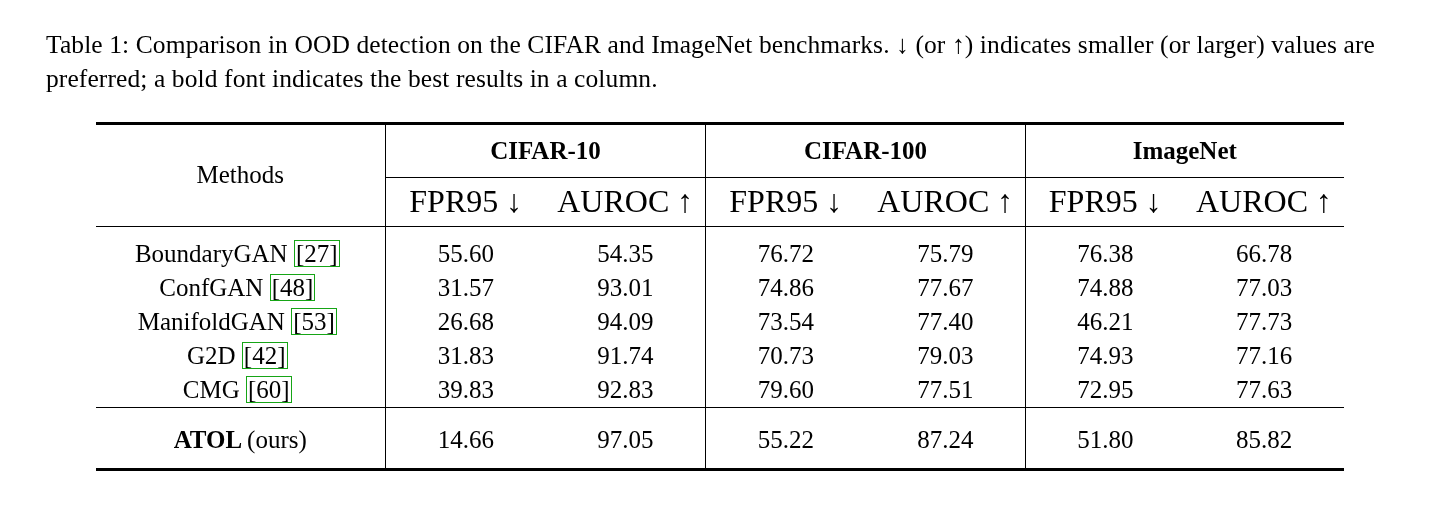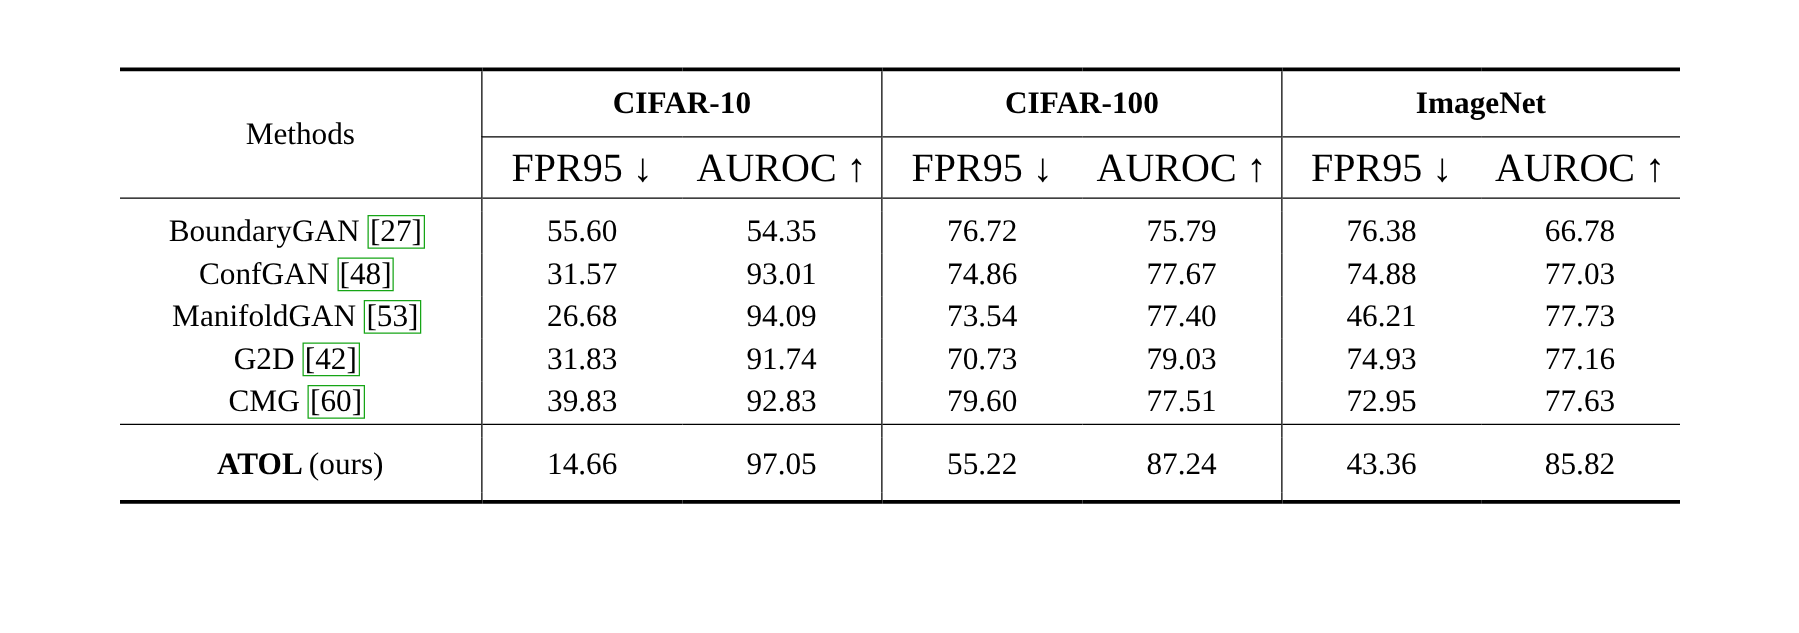--- a/index.html
+++ b/index.html
@@ -96,20 +96,23 @@
   .hdr-group .grp-underline {
     border-bottom: 1.6px solid #000;
     font-weight: bold;
   }
 </style>
 </head>
 <body>
 
 <div class="page">
 
+  <div class="caption">
+    <span>Table 1: Comparison in OOD detection on the CIFAR and ImageNet benchmarks. ↓ (or ↑) indicates smaller (or larger) values are preferred; a bold font indicates the best results in a column.</span>
+  </div>
 
   <div class="table-wrap">
     <table class="main">
       <colgroup>
         <col style="width:290px">
         <col style="width:160px">
         <col style="width:160px">
         <col style="width:160px">
         <col style="width:160px">
         <col style="width:159px">
@@ -220,21 +223,21 @@
 
       <tr class="ours-row">
         <td class="method">
           <span>ATOL</span>
           <span class="ours-normal">(ours)</span>
         </td>
         <td class="col-sep">14.66</td>
         <td>97.05</td>
         <td class="col-sep">55.22</td>
         <td>87.24</td>
-        <td class="col-sep">43.36</td>
+        <td class="col-sep">51.80</td>
         <td>85.82</td>
       </tr>
 
       <tr class="rule-bottom">
         <td style="height:6px"></td>
             <td class="col-sep"></td>
             <td></td>
             <td class="col-sep"></td>
             <td></td>
             <td class="col-sep"></td>

